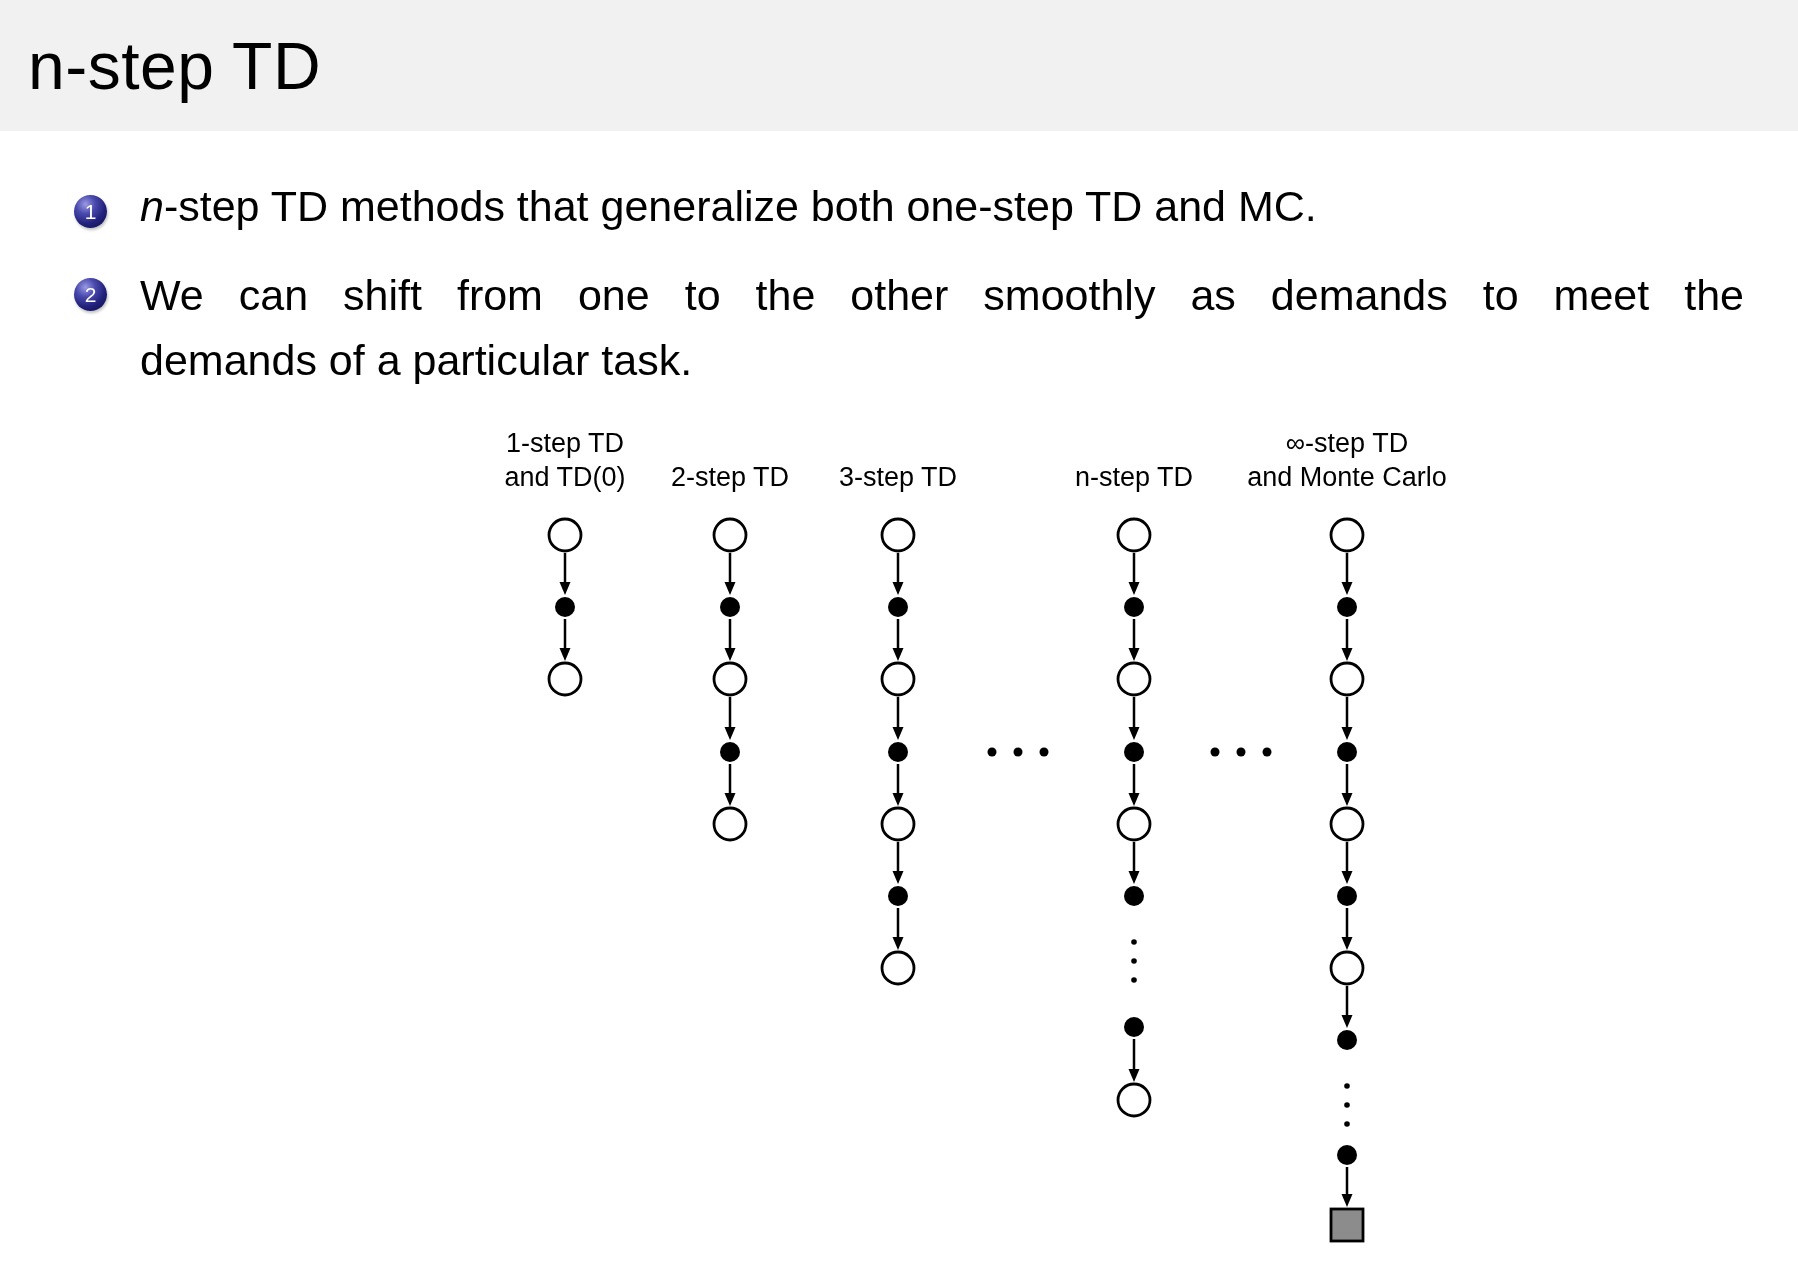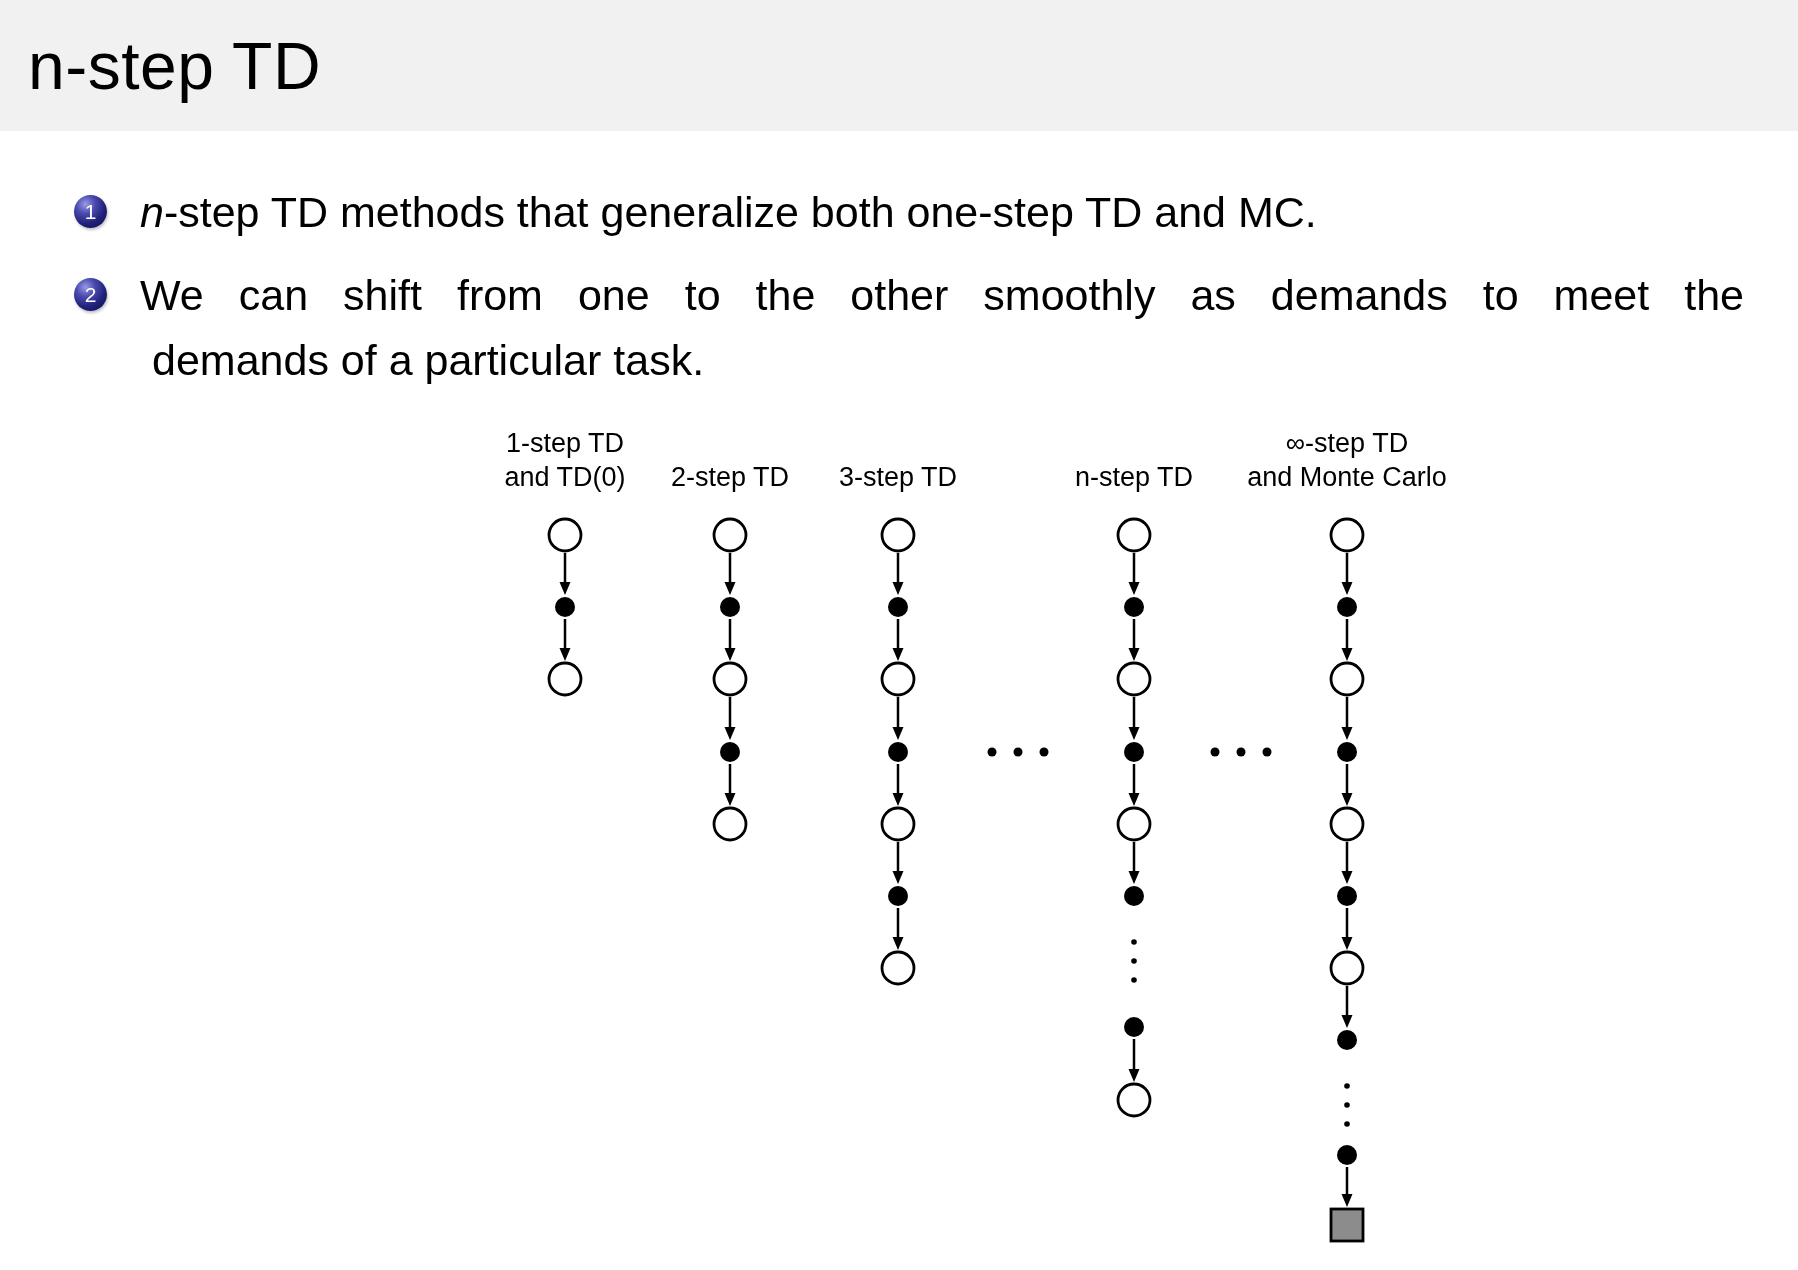--- a/index.html
+++ b/index.html
@@ -32,26 +32,26 @@
     font-size:21px;line-height:33px;text-align:center;
     box-shadow:1px 2px 3px rgba(0,0,0,0.25);
   }
   .badge-1{left:74px;top:195px;}
   .badge-2{left:74px;top:278px;}
   .bullet-line{
     position:absolute;left:140px;
     font-size:43px;line-height:50px;color:var(--ink);
     white-space:nowrap;
   }
-  .b1{top:187px;}
+  .b1{top:181px;}
   .b2l1{
     top:270px;white-space:normal;width:1604px;
     text-align:justify;text-align-last:justify;
   }
-  .b2l2{top:335px;margin-left:12px;}
+  .b2l2{top:335px;}
   .bullet-line i{font-style:italic;}
   svg.diagram{position:absolute;left:0;top:0;}
   svg.diagram text{
     font-family:"Liberation Sans",sans-serif;
     font-size:27px;fill:var(--ink);
   }
 </style>
 </head>
 <body>
 

